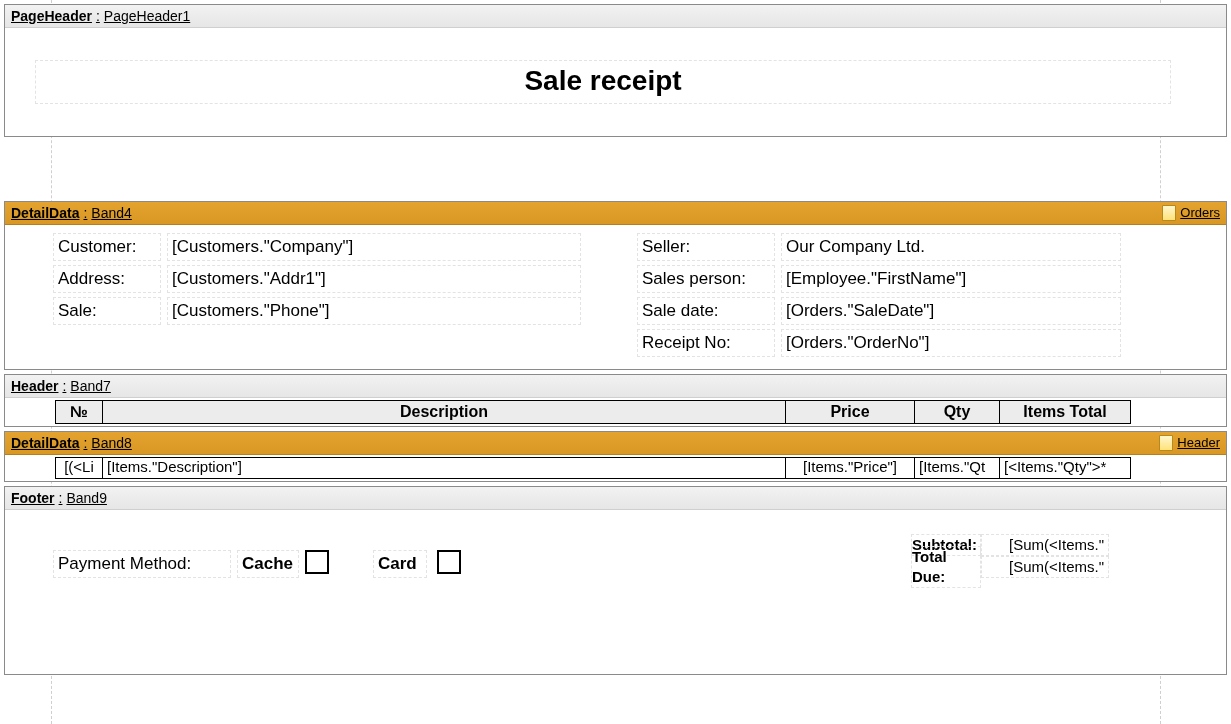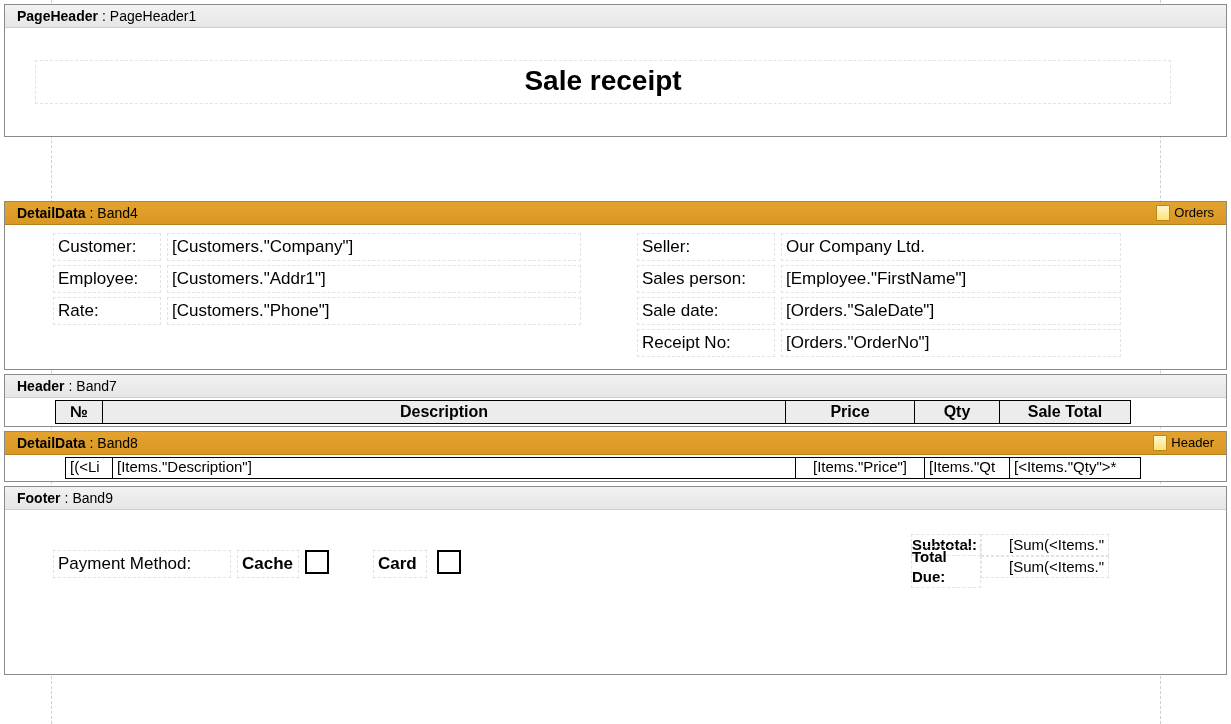--- a/index.html
+++ b/index.html
@@ -33,24 +33,25 @@
     border: 1px solid #8a8a8a;
     margin-bottom: 4px;
     background: #fff;
     position: relative;
   }
   .band-header {
     background: linear-gradient(#f2f2f2, #e6e6e6);
     border-bottom: 1px solid #cfcfcf;
     height: 22px;
     line-height: 22px;
-    padding: 0 12px;
+    padding: 0 6px;
     font-size: 14px;
     display: flex;
     justify-content: space-between;
+    text-decoration: underline;
   }
   .band-header.orange {
     background: linear-gradient(#e4a22e, #d99724);
     color: #000;
     border-bottom: 1px solid #b87e1b;
   }
   .band-header .left { display: flex; align-items: baseline; gap: 4px; }
   .band-header .type { font-weight: bold; }
   .band-header .name { font-weight: normal; }
   .band-header .right { display: flex; align-items: center; gap: 4px; font-size: 13px; }
@@ -111,21 +112,21 @@
     border: 1px solid #000;
     background: #fff;
     font-size: 15px;
     line-height: 18px;
     padding: 0 4px;
     box-sizing: border-box;
     margin-left: -1px;
     white-space: nowrap;
     overflow: hidden;
   }
-  .detail-cell:first-child { margin-left: 10px; }
+  .detail-cell:first-child { margin-left: 0; text-align: center; }
   .detail-cell.center { text-align: center; }
   
   .checkbox {
     position: absolute;
     width: 24px;
     height: 24px;
     border: 2px solid #000;
     background: #fff;
     box-sizing: border-box;
   }
@@ -193,24 +194,24 @@
         <div class="right">
           <span class="ds-icon"></span>
           <span>Orders</span>
         </div>
       </div>
       <div class="band-body" style="height:144px">
 
         <div class="memo" style="left:48px; top:8px;  width:108px">Customer:</div>
         <div class="memo" style="left:162px; top:8px; width:414px">[Customers."Company"]</div>
 
-        <div class="memo" style="left:48px; top:40px; width:108px">Employee:</div>
+        <div class="memo" style="left:48px; top:40px; width:108px">Address:</div>
         <div class="memo" style="left:162px; top:40px; width:414px">[Customers."Addr1"]</div>
 
-        <div class="memo" style="left:48px; top:72px; width:108px">Rate:</div>
+        <div class="memo" style="left:48px; top:72px; width:108px">Sale:</div>
         <div class="memo" style="left:162px; top:72px; width:414px">[Customers."Phone"]</div>
 
         <div class="memo" style="left:776px; top:8px;  width:340px">Our Company Ltd.</div>
         <div class="memo" style="left:632px; top:8px;  width:138px">Seller:</div>
 
         <div class="memo" style="left:632px; top:40px; width:138px">Sales person:</div>
         <div class="memo" style="left:776px; top:40px; width:340px">[Employee."FirstName"]</div>
 
         <div class="memo" style="left:632px; top:72px; width:138px">Sale date:</div>
         <div class="memo" style="left:776px; top:72px; width:340px">[Orders."SaleDate"]</div>
@@ -227,21 +228,21 @@
             <span>:</span>
           <span class="name">Band7</span>
         </div>
       </div>
       <div class="band-body" style="height:28px">
         <div class="table-row" style="left:50px; top:2px">
           <div class="table-cell" style="width:48px">№</div>
           <div class="table-cell" style="width:684px">Description</div>
           <div class="table-cell" style="width:130px">Price</div>
           <div class="table-cell" style="width:86px">Qty</div>
-          <div class="table-cell" style="width:132px">Sale Total</div>
+          <div class="table-cell" style="width:132px">Items Total</div>
         </div>
       </div>
     </div>
 
     <div class="band">
       <div class="band-header orange">
         <div class="left">
           <span class="type">DetailData</span>
             <span>:</span>
           <span class="name">Band8</span>

